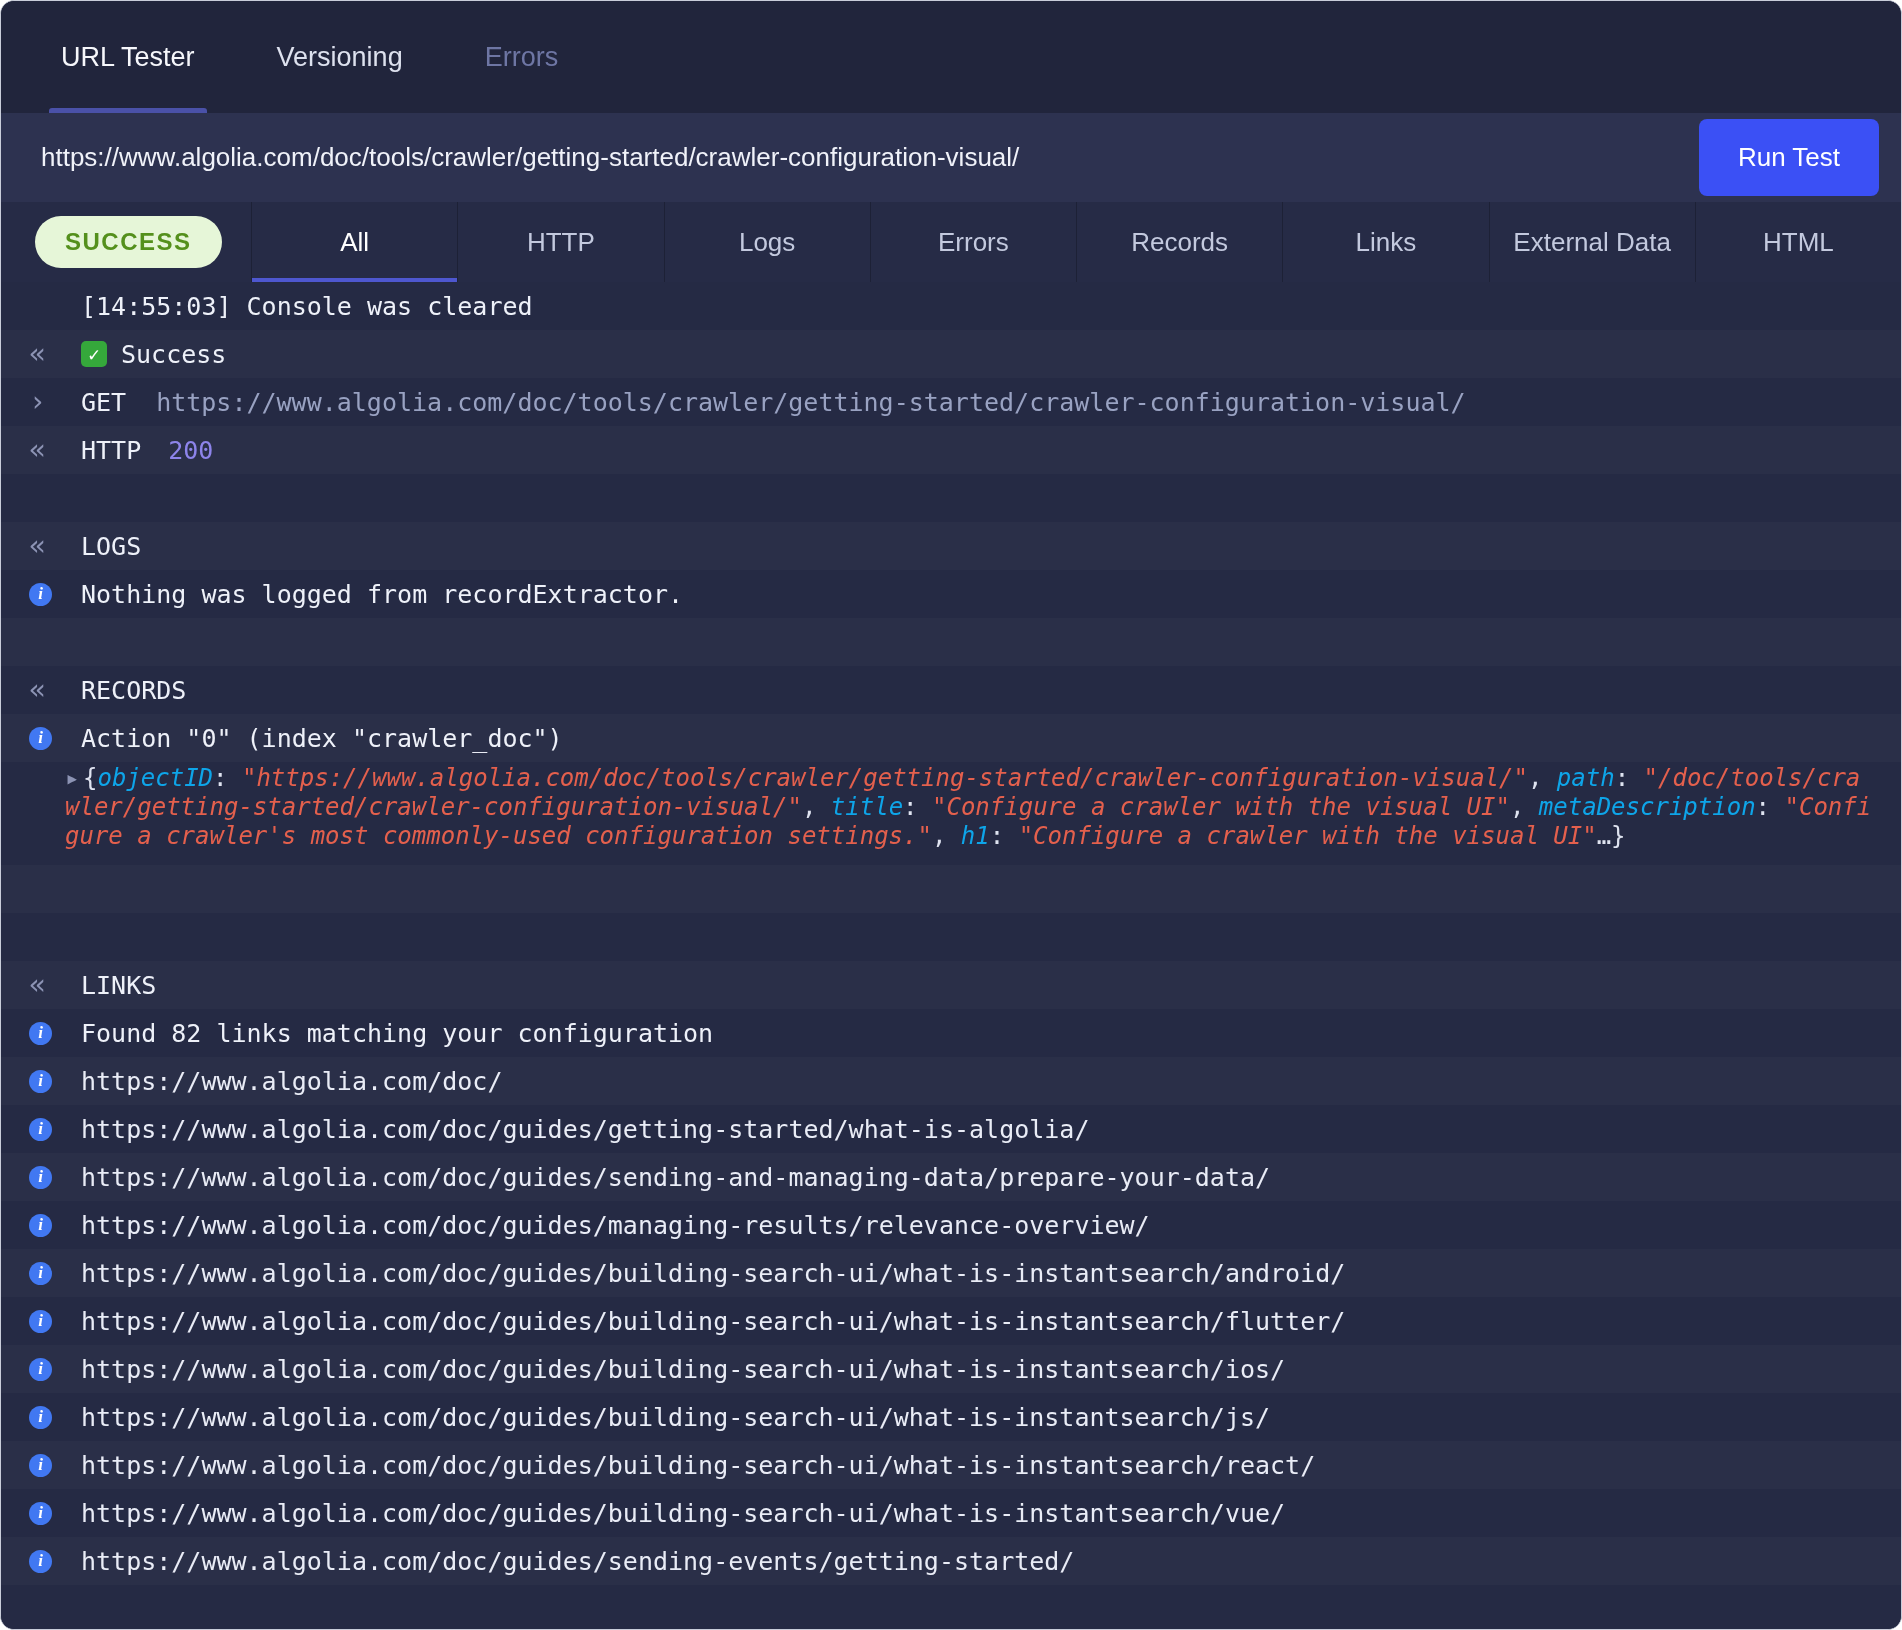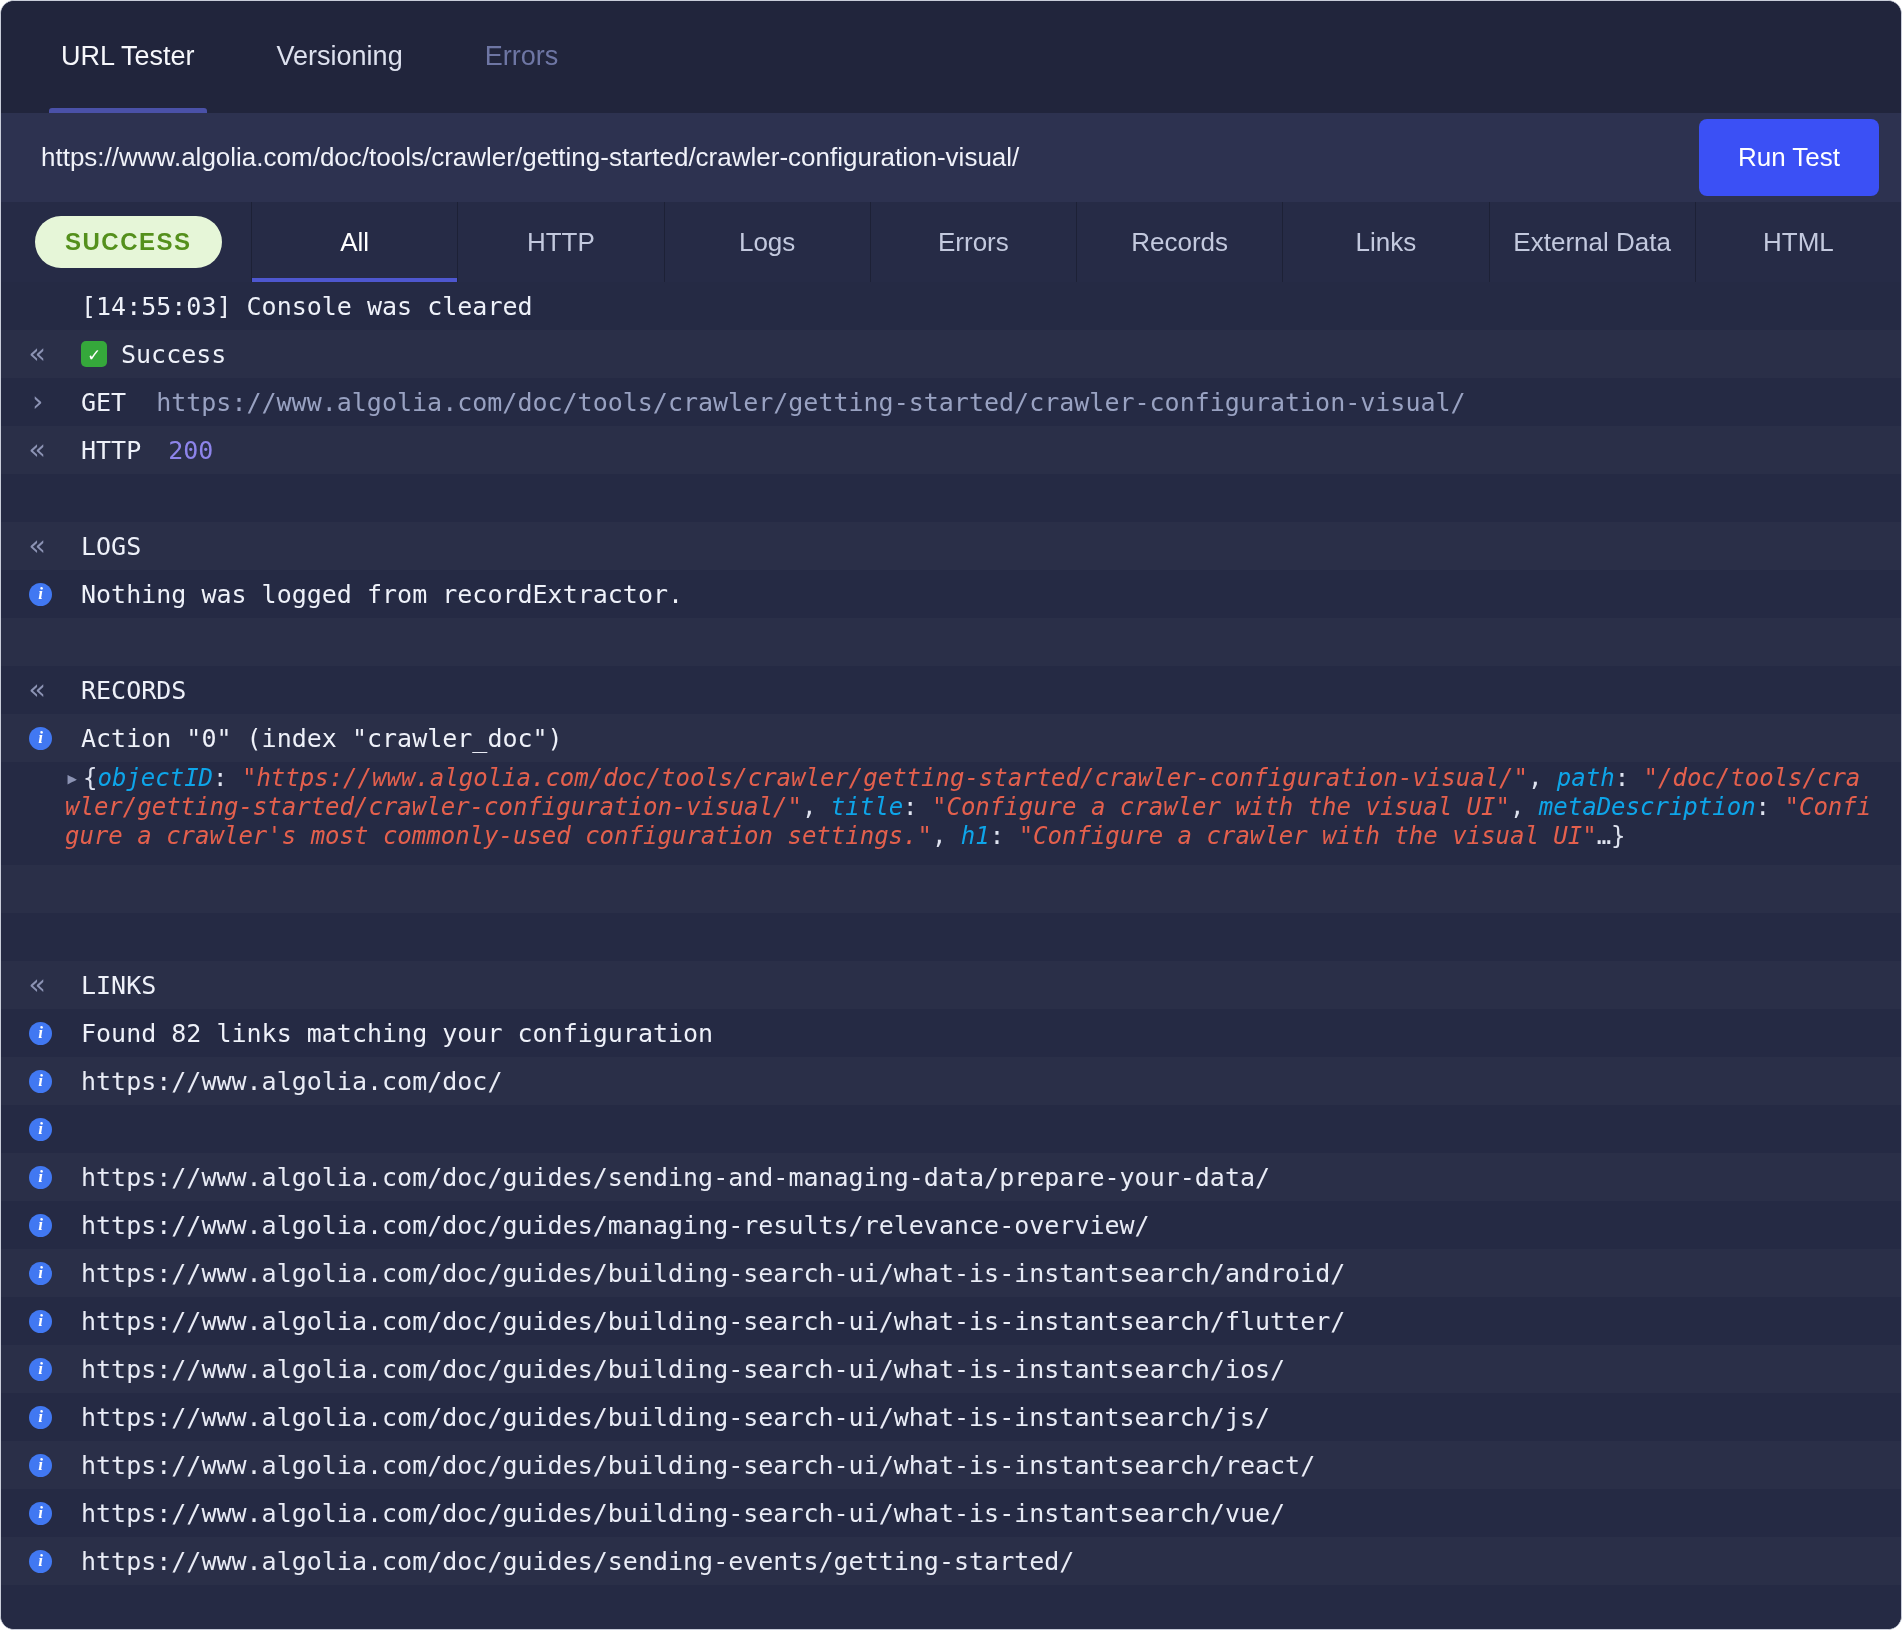--- a/index.html
+++ b/index.html
@@ -8,21 +8,21 @@
     width:1902px; height:1630px;
     background:#252a44;
     border:1px solid #c9cdda;
     border-radius:14px;
     overflow:hidden;
     display:flex; flex-direction:column;
   }
 
   
   .header { height:112px; flex:none; background:#21253c; display:flex; align-items:stretch; padding-left:48px; }
-  .htab { position:relative; display:flex; padding:12px 12px; margin-right:58px; font-size:27px; color:#dde1ee; cursor:pointer; white-space:nowrap;margin-top:28px; }
+  .htab { position:relative; display:flex; align-items:center; padding:12px 12px; margin-right:58px; font-size:27px; color:#dde1ee; cursor:pointer; white-space:nowrap; }
   .htab.active { color:#f6f7fb; }
   .htab.active::after { content:""; position:absolute; left:0; right:0; bottom:0; height:5px; background:#4a51a8; border-radius:3px 3px 0 0; }
   .htab.muted { color:#6e76a4; }
 
   
   .urlbar { height:89px; flex:none; background:#2d3250; display:flex; align-items:center; padding:0 22px 0 40px; }
   .url-text { flex:1; font-size:26px; color:#f0f2f9; white-space:nowrap; overflow:hidden; cursor:text; }
   .run-btn { flex:none; width:180px; height:77px; background:#3b50f5; color:#ffffff; font-size:26px; border:none; border-radius:8px; cursor:pointer; font-family:"Liberation Sans",sans-serif; }
 
   
@@ -181,20 +181,21 @@
       <span class="gutter">
         <span class="info-icon">i</span>
       </span>
       <span class="ctext link-text">https://www.algolia.com/doc/</span>
     </div>
 
     <div class="crow">
       <span class="gutter">
         <span class="info-icon">i</span>
       </span>
+      <span class="ctext link-text">https://www.algolia.com/doc/guides/getting-started/what-is-algolia/</span>
     </div>
 
     <div class="crow">
       <span class="gutter">
         <span class="info-icon">i</span>
       </span>
       <span class="ctext link-text">https://www.algolia.com/doc/guides/sending-and-managing-data/prepare-your-data/</span>
     </div>
 
     <div class="crow">

